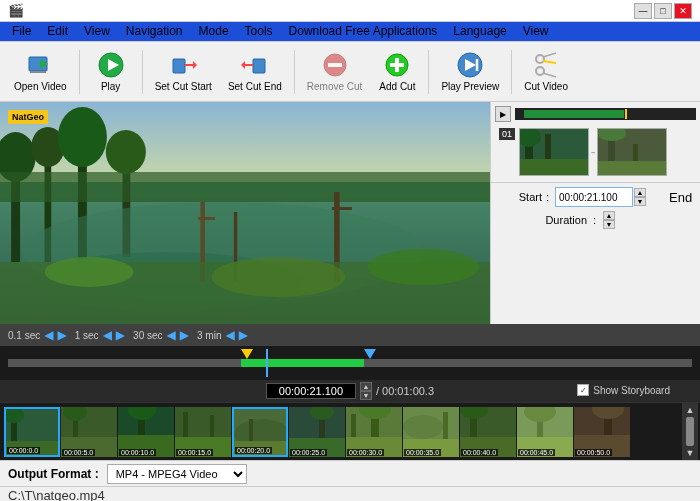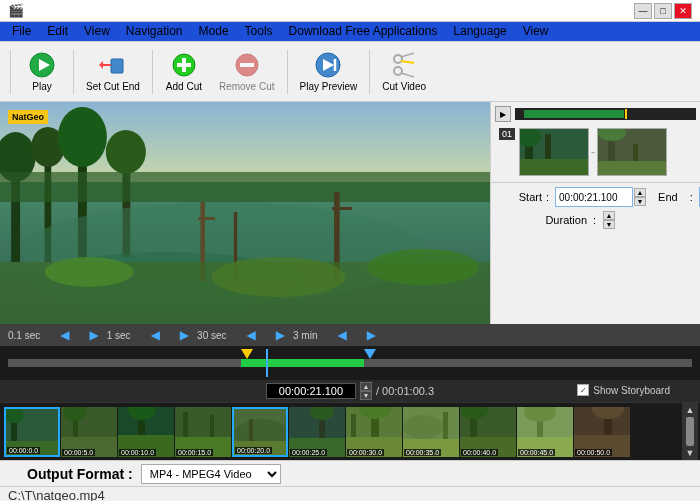--- a/index.html
+++ b/index.html
@@ -39,34 +39,34 @@
     .clip-thumb-1 { background: linear-gradient(135deg, #3a7a4a, #2a5a3a); }
     .clip-thumb-2 { background: linear-gradient(135deg, #5a6a3a, #6a7a4a); }
     .time-fields { padding: 4px 6px; }
     .time-row { display: flex; align-items: center; margin-bottom: 4px; gap: 4px; font-size: 11px; }
     .time-label { color: #000; min-width: 45px; text-align: right; }
     .time-input { width: 80px; height: 20px; border: 1px solid #aaa; background: #fff; padding: 1px 3px; font-size: 10px; display: flex; align-items: center; position: relative; }
     .time-spin { display: flex; flex-direction: column; margin-left: 1px; }
     .spin-btn { width: 12px; height: 9px; background: #e0e0e0; border: 1px solid #aaa; font-size: 7px; display: flex; align-items: center; justify-content: center; cursor: pointer; line-height: 1; }
     .dur-label { color: #000; min-width: 60px; text-align: right; }
     .nav-controls { background: #404040; height: 22px; display: flex; align-items: center; padding: 0 8px; gap: 8px; }
-    .nav-btn-group { display: flex; align-items: center; gap: 20px; font-size: 10px; color: #fff; text-align: right; }
+    .nav-btn-group { display: flex; align-items: center; gap: 4px; font-size: 10px; color: #fff; text-align: right; }
     .nav-arrow { color: #44aaff; cursor: pointer; font-size: 12px; }
     .nav-label { color: #ccc; font-size: 10px; }
     .show-storyboard { display: flex; align-items: center; gap: 4px; color: #ccc; font-size: 10px; position: absolute; right: 50px; bottom: 6px; }
     .checkbox-small { width: 12px; height: 12px; border: 1px solid #aaa; background: #fff; display: flex; align-items: center; justify-content: center; font-size: 8px; }
 
     
     .storyboard { background: #1a1a1a; height: 58px; display: flex; align-items: center; overflow: hidden; position: relative; border-top: 1px solid #333; }
     .storyboard-scroll { display: flex; gap: 1px; padding: 2px 4px; overflow: hidden; }
     .storyboard-thumb { width: 58px; height: 50px; background: #556; flex-shrink: 0; position: relative; overflow: hidden; }
     
     
     .bottom-bar { background: #f0f0f0; height: 26px; display: flex; align-items: center; padding: 0 8px; gap: 8px; border-top: 1px solid #ccc; }
-    .format-label { font-size: 14px; font-weight: bold; margin-left: 19px; }
+    .format-label { font-size: 12px; font-weight: bold; }
     .format-select { height: 20px; border: 1px solid #aaa; background: #fff; font-size: 11px; padding: 0 4px; width: 140px; }
     
     
     .status-bar { background: #f0f0f0; height: 18px; display: flex; align-items: center; padding: 0 8px; border-top: 1px solid #ccc; justify-content: space-between; }
     .status-text { font-size: 13px; color: #333; }
     
     
     .t1 { background: linear-gradient(135deg, #2a5a3a 0%, #3a7a3a 50%, #1a3a15 100%); }
     .t2 { background: linear-gradient(135deg, #4a6a2a 0%, #3a5a20 50%, #2a4a15 100%); }
     .t3 { background: linear-gradient(135deg, #1a3a2a 0%, #2a5a3a 50%, #3a6a2a 100%); }
@@ -102,69 +102,90 @@
   <span class="menu-item">Navigation</span>
   <span class="menu-item">Mode</span>
   <span class="menu-item">Tools</span>
   <span class="menu-item">Download Free Applications</span>
   <span class="menu-item">Language</span>
   <span class="menu-item">View</span>
 </div>
 
 <div class="toolbar">
 
+  <div class="tool-btn">
+    <div class="tool-icon">
+      <svg width="28" height="28" viewBox="0 0 28 28">
+        <rect x="3" y="6" width="18" height="14" rx="1" fill="#4488cc" stroke="#2266aa" stroke-width="1"></rect>
+        <polygon points="14,8 22,13 14,18" fill="#22aa44"></polygon>
+        <rect x="4" y="20" width="16" height="2" fill="#888"></rect>
+      </svg>
+    </div>
+    <span class="tool-label">Open Video</span>
+  </div>
 
   <div class="toolbar-sep"></div>
 
   <div class="tool-btn">
     <div class="tool-icon">
       <svg width="28" height="28" viewBox="0 0 28 28">
         <circle cx="14" cy="14" r="12" fill="#22aa44" stroke="#118833" stroke-width="1"></circle>
         <polygon points="11,8 22,14 11,20" fill="#fff"></polygon>
       </svg>
     </div>
     <span class="tool-label">Play</span>
   </div>
 
   <div class="toolbar-sep"></div>
 
+  <div class="tool-btn">
+    <div class="tool-icon">
+      <svg width="28" height="28" viewBox="0 0 28 28">
+        <rect x="4" y="8" width="12" height="14" rx="1" fill="#4488cc" stroke="#2266aa" stroke-width="1"></rect>
+        <polygon points="8,22 5,18 11,18" fill="#4488cc"></polygon>
+        <line x1="16" y1="14" x2="24" y2="14" stroke="#ff4444" stroke-width="2"></line>
+        <polygon points="24,10 28,14 24,18" fill="#ff4444"></polygon>
+      </svg>
+    </div>
+    <span class="tool-label">Set Cut Start</span>
+  </div>
 
   <div class="tool-btn">
     <div class="tool-icon">
       <svg width="28" height="28" viewBox="0 0 28 28">
         <rect x="12" y="8" width="12" height="14" rx="1" fill="#4488cc" stroke="#2266aa" stroke-width="1"></rect>
         <polygon points="20,22 17,18 23,18" fill="#4488cc"></polygon>
         <line x1="12" y1="14" x2="4" y2="14" stroke="#ff4444" stroke-width="2"></line>
         <polygon points="4,10 0,14 4,18" fill="#ff4444"></polygon>
       </svg>
     </div>
     <span class="tool-label">Set Cut End</span>
   </div>
 
   <div class="toolbar-sep"></div>
 
+  <div class="tool-btn" style="opacity:0.5;">
+    <div class="tool-icon">
+      <svg width="28" height="28" viewBox="0 0 28 28">
+        <circle cx="14" cy="14" r="11" fill="#cc2222" stroke="#991111" stroke-width="1"></circle>
+        <rect x="7" y="12" width="14" height="4" fill="#fff"></rect>
+      </svg>
+    </div>
+    <span class="tool-label">Remove Cut</span>
+  </div>
+
   <div class="tool-btn">
     <div class="tool-icon">
       <svg width="28" height="28" viewBox="0 0 28 28">
         <circle cx="14" cy="14" r="11" fill="#22cc22" stroke="#119911" stroke-width="1"></circle>
         <rect x="12" y="7" width="4" height="14" fill="#fff"></rect>
         <rect x="7" y="12" width="14" height="4" fill="#fff"></rect>
       </svg>
     </div>
     <span class="tool-label">Add Cut</span>
-  </div>
-
-  <div class="tool-btn" style="opacity:0.5;">
-    <div class="tool-icon">
-      <svg width="28" height="28" viewBox="0 0 28 28">
-        <circle cx="14" cy="14" r="11" fill="#cc2222" stroke="#991111" stroke-width="1"></circle>
-        <rect x="7" y="12" width="14" height="4" fill="#fff"></rect>
-      </svg>
-    </div>
-    <span class="tool-label">Remove Cut</span>
   </div>
 
   <div class="toolbar-sep"></div>
 
   <div class="tool-btn">
     <div class="tool-icon">
       <svg width="28" height="28" viewBox="0 0 28 28">
         <circle cx="14" cy="14" r="12" fill="#4488cc" stroke="#2266aa" stroke-width="1"></circle>
         <polygon points="9,8 9,20 20,14" fill="#fff"></polygon>
         <line x1="21" y1="8" x2="21" y2="20" stroke="#fff" stroke-width="2.5"></line>
@@ -281,21 +302,21 @@
         <span style="font-size:11px; margin-right:2px;">:</span>
         <div class="time-input-wrap">
           <div class="time-input" style="border:1px solid #7eb4ea; background:#fff; height:20px; font-size:10px; padding:1px 3px; width:78px; display:flex; align-items:center;">
             <span>00:00:21.100</span>
           </div>
           <div class="time-spin">
             <div class="spin-btn">▲</div>
             <div class="spin-btn">▼</div>
           </div>
         </div>
-        <span style="font-size:11px; margin:0 8px;">End</span>
+        <span style="font-size:13px; margin:0 19px;">End</span>
         <span style="font-size:11px; margin-right:2px;">:</span>
         <div class="time-input-wrap">
           <div class="time-input" style="border:1px solid #7eb4ea; background:#fff; height:20px; font-size:10px; padding:1px 3px; width:78px; display:flex; align-items:center;">
             <span>00:00:31.200</span>
           </div>
 
         </div>
       </div>
       <div class="time-row" style="justify-content:flex-start; padding-left: 30px;">
         <span class="dur-label">Duration</span>

